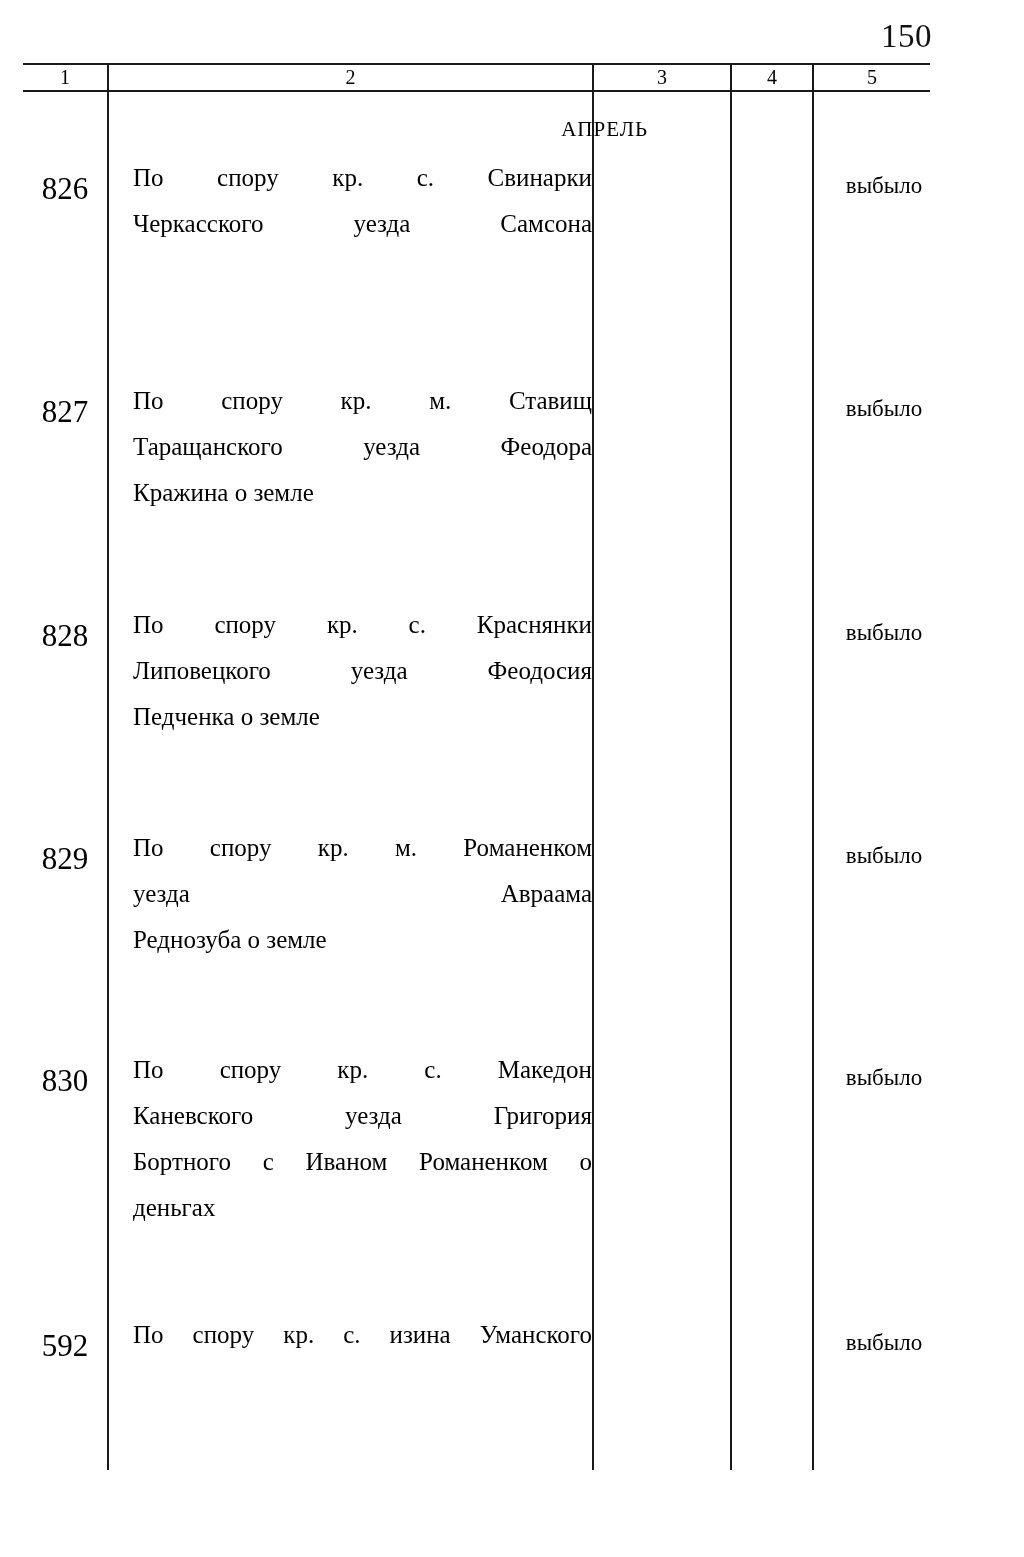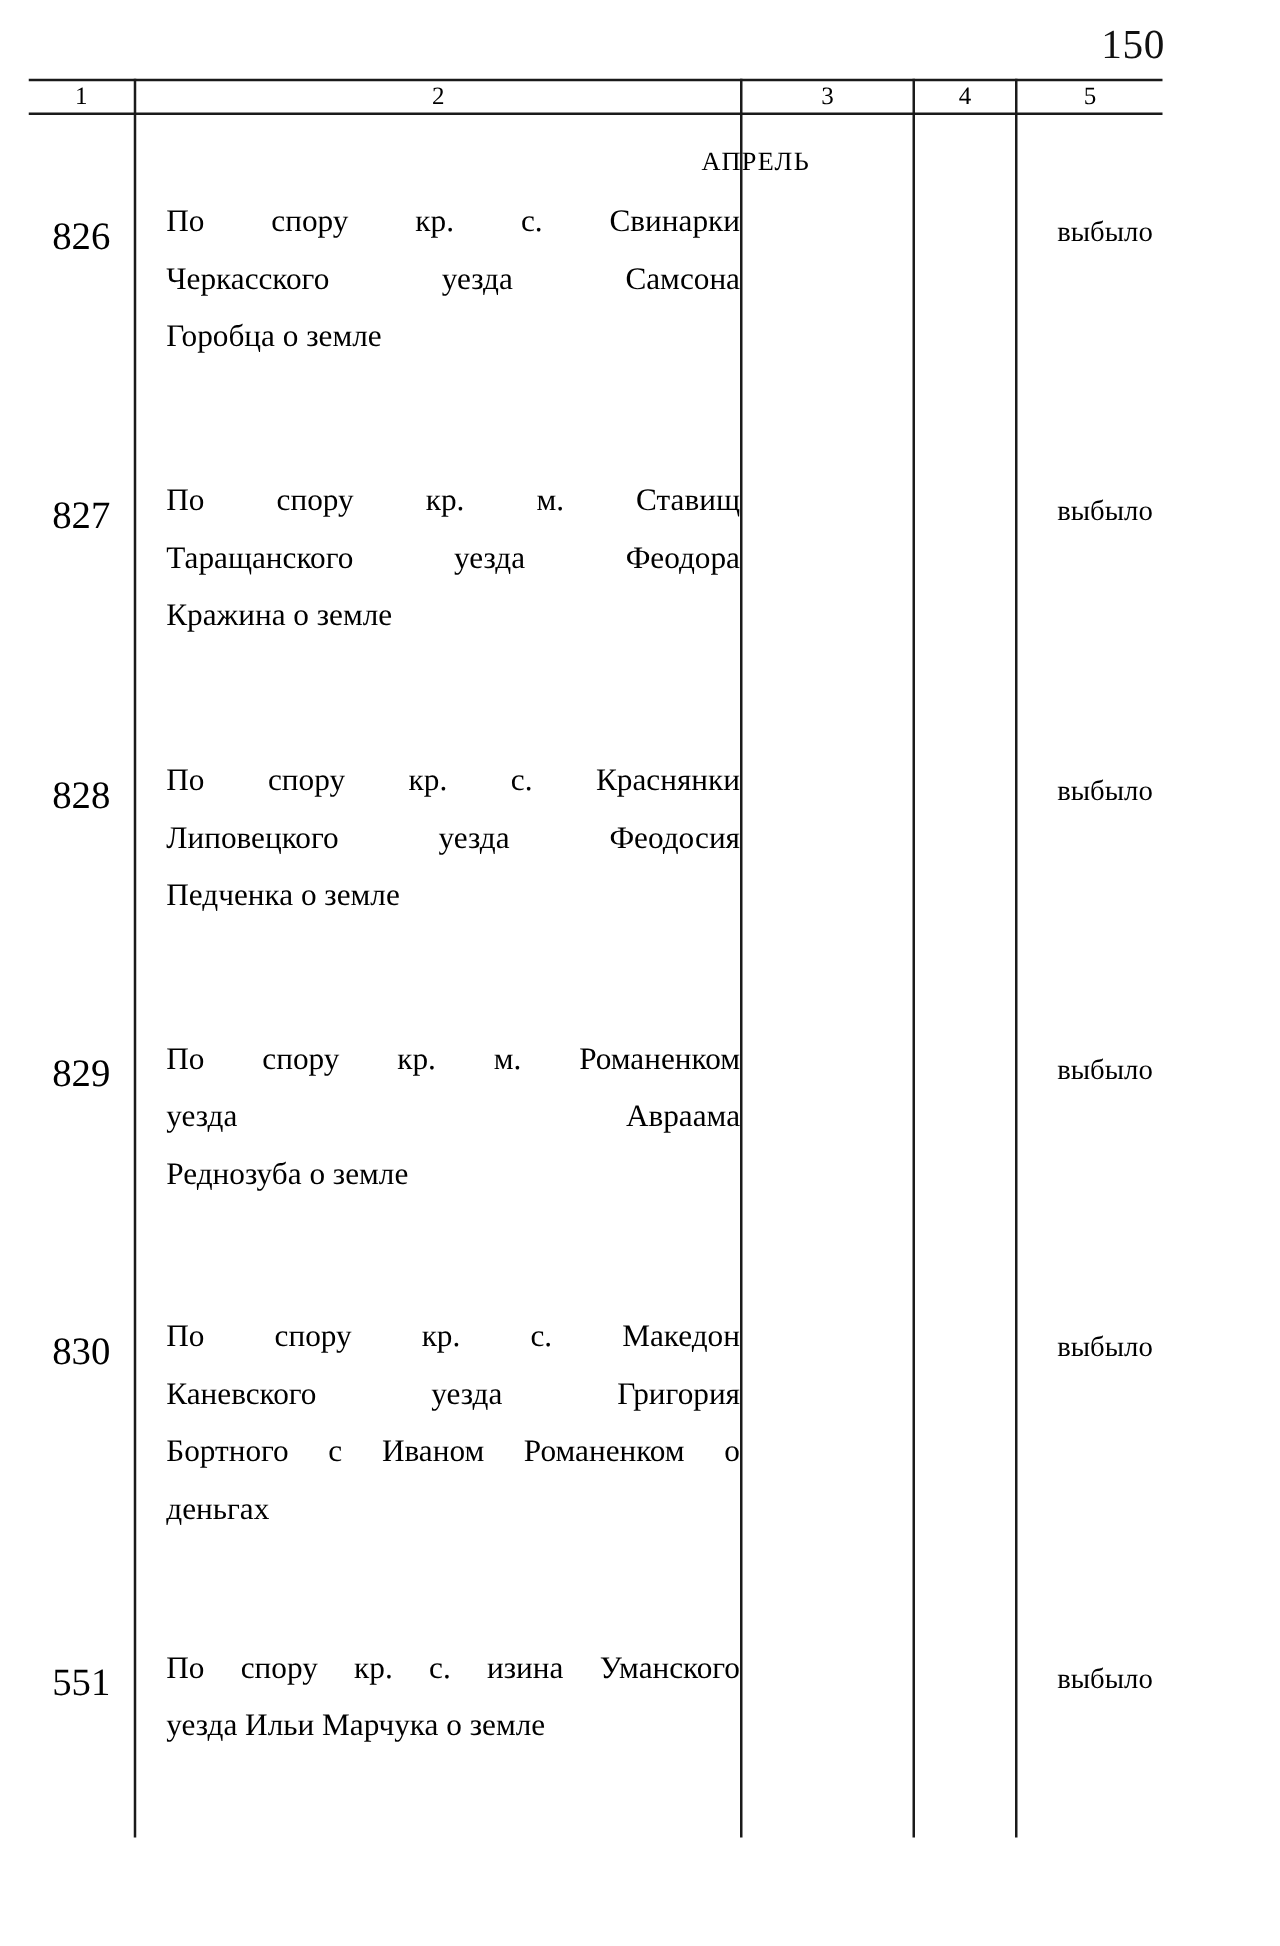--- a/index.html
+++ b/index.html
@@ -187,21 +187,20 @@
             <span>спору</span>
             <span>кр.</span>
             <span>с.</span>
             <span>Свинарки</span>
           </span>
           <span class="line justify">
             <span>Черкасского</span>
             <span>уезда</span>
             <span>Самсона</span>
           </span>
-          <span class="line">Горобца о земле</span>
         </div>
         <div class="cell-col3" style="top: 0px;"></div>
         <div class="cell-col4" style="top: 0px;"></div>
         <div class="cell-status" style="top: 2px;">выбыло</div>
       </div>
       <div class="row" style="top: 331px;">
         <div class="cell-num" style="top: 0px;">827</div>
         <div class="cell-desc" style="top: -16px;">
           <span class="line justify">
             <span>По</span>
@@ -284,30 +283,29 @@
             <span>Романенком</span>
             <span>о</span>
           </span>
           <span class="line">деньгах</span>
         </div>
         <div class="cell-col3" style="top: 0px;"></div>
         <div class="cell-col4" style="top: 0px;"></div>
         <div class="cell-status" style="top: 2px;">выбыло</div>
       </div>
       <div class="row" style="top: 1265px;">
-        <div class="cell-num" style="top: 0px;">551</div>
+        <div class="cell-num" style="top: 0px;">592</div>
         <div class="cell-desc" style="top: -16px;">
           <span class="line justify">
             <span>По</span>
             <span>спору</span>
             <span>кр.</span>
             <span>с.</span>
             <span>изина</span>
             <span>Уманского</span>
           </span>
-          <span class="line">уезда Ильи Марчука о земле</span>
         </div>
         <div class="cell-col3" style="top: 0px;"></div>
         <div class="cell-col4" style="top: 0px;"></div>
         <div class="cell-status" style="top: 2px;">выбыло</div>
       </div>
     </div>
 </div>
 
 </body></html>

